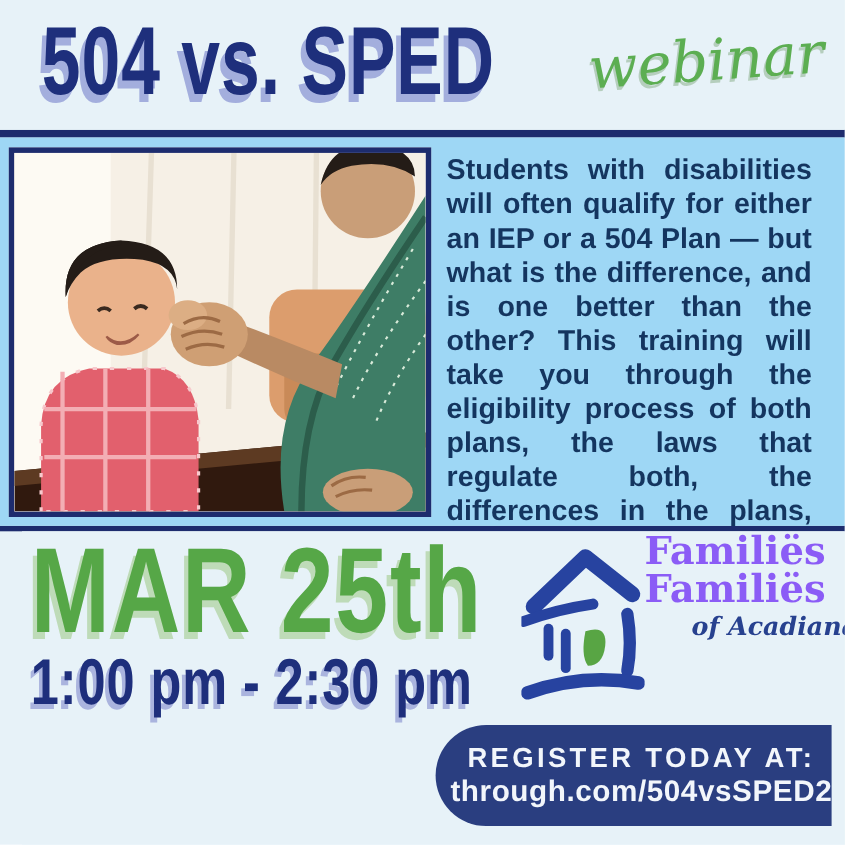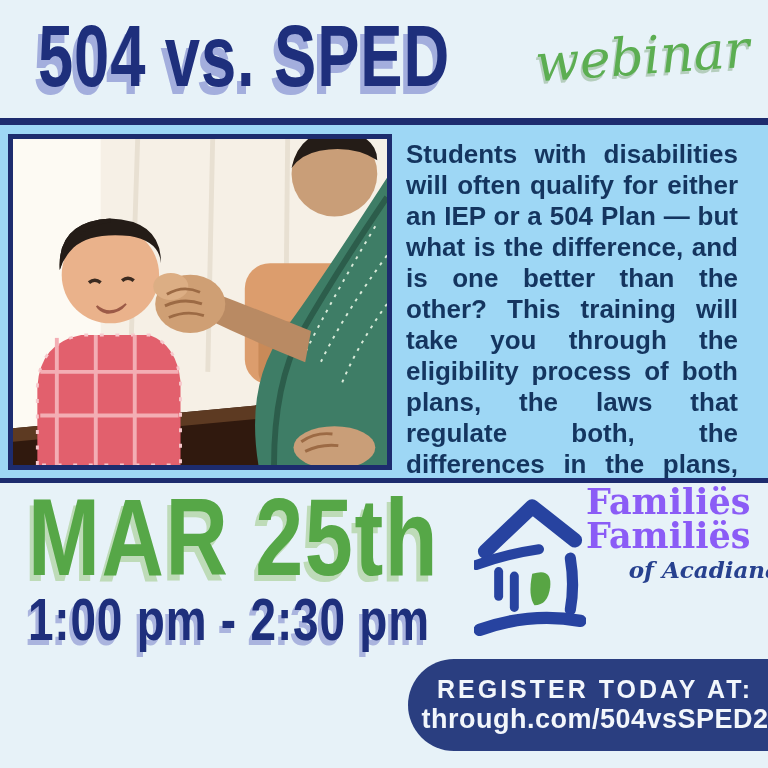--- a/index.html
+++ b/index.html
@@ -68,21 +68,21 @@
   .logo-line { font-family:"DejaVu Serif", serif; font-weight:bold; font-size:35px; line-height:34px; letter-spacing:0px; }
   .logo-line.blue { color:#8b5cf6; }
   .logo-line.green { color:#58a544; }
   .logo-tagline {
     font-family:"DejaVu Serif", serif; font-style:italic; font-weight:bold;
     font-size:23px; color:#27418f; margin-top:3px; text-align:right; width:100%;
   }
 
   
   .pill {
-    position:absolute; right:0; top:176px; width:360px; height:92px;
+    position:absolute; right:12px; top:176px; width:360px; height:92px;
     background:#2a3e80; border-radius:46px 0 0 46px;
     display:flex; flex-direction:column; justify-content:center; align-items:center;
     padding-left:14px;
   }
   .pill-line1 { color:#f2f6fb; font-weight:bold; font-size:25px; letter-spacing:3px; white-space:nowrap; }
   .pill-line2 { color:#f2f6fb; font-weight:bold; font-size:27px; letter-spacing:0.5px; white-space:nowrap; }
 </style>
 </head>
 <body>
 

